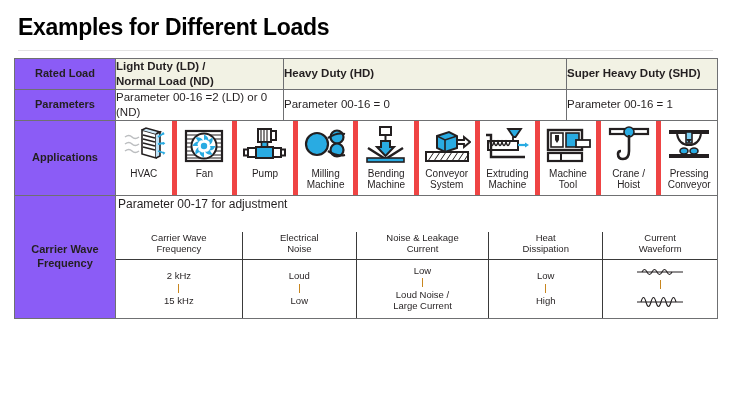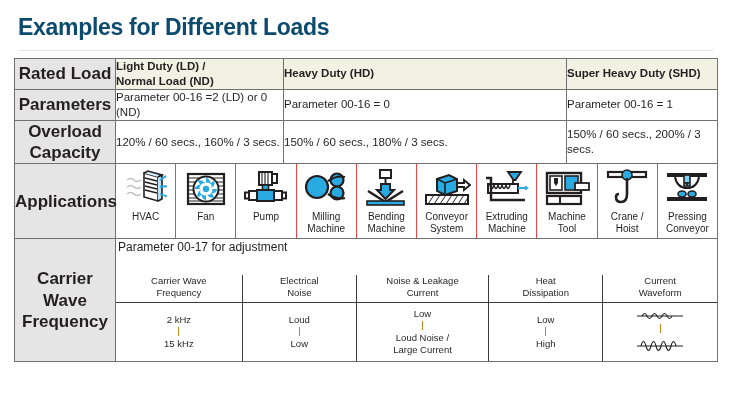--- a/index.html
+++ b/index.html
@@ -16,21 +16,21 @@
     position: relative;
   }
 
   
   .page-title {
     position: absolute;
     left: 18px;
     top: 14px;
     font-size: 23px;
     font-weight: bold;
-    color: #0c4a6e;
+    color: #000000;
     letter-spacing: -0.3px;
     white-space: nowrap;
   }
   .title-rule {
     position: absolute;
     left: 18px;
     top: 50px;
     width: 695px;
     height: 1px;
     background: #e3e3e3;
@@ -44,23 +44,23 @@
     width: 703px;
     border-collapse: collapse;
     table-layout: fixed;
   }
   .tbl td {
     border: 1px solid #6f7072;
     padding: 0;
     vertical-align: middle;
   }
   .rowhead {
-    background: #e5e5e5;
+    background: #8b5cf6;
     font-weight: bold;
-    font-size: 17px;
+    font-size: 11px;
     text-align: center;
     line-height: 1.25;
     width: 101px;
     padding: 4px 2px;
   }
   .cell {
     background: #ffffff;
     font-size: 11.5px;
     line-height: 1.3;
     padding: 6px 7px;
@@ -71,21 +71,21 @@
   }
 
   
   .apps-cell { padding: 0; background: #fff; }
   .apps-strip {
     display: flex;
     width: 100%;
   }
   .app {
     flex: 1 1 0;
-    border-right: 1px solid #ef4444;
+    border-right: 5px solid #ef4444;
     padding: 5px 1px 4px;
     text-align: center;
     min-width: 0;
   }
   .app:last-child { border-right: none; }
   .app-icon {
     height: 40px;
     display: flex;
     align-items: center;
     justify-content: center;
@@ -173,28 +173,20 @@
       </td>
     </tr>
 
     <tr>
       <td class="rowhead">Parameters</td>
       <td class="cell">Parameter 00-16 =2 (LD) or 0 (ND)</td>
       <td class="cell">Parameter 00-16 = 0</td>
       <td class="cell">Parameter 00-16 = 1</td>
     </tr>
 
-    <tr>
-      <td class="rowhead">
-        <span style="white-space:pre-line">Overload Capacity</span>
-      </td>
-      <td class="cell">120% / 60 secs., 160% / 3 secs.</td>
-      <td class="cell">150% / 60 secs., 180% / 3 secs.</td>
-      <td class="cell">150% / 60 secs., 200% / 3 secs.</td>
-    </tr>
 
     <tr>
       <td class="rowhead">Applications</td>
       <td class="apps-cell" colspan="3">
         <div class="apps-strip">
 
           <div class="app">
             <div class="app-icon">
               <svg width="44" height="38" viewBox="0 0 44 38">
                 <g fill="none" stroke="#231f20" stroke-width="1.6">

